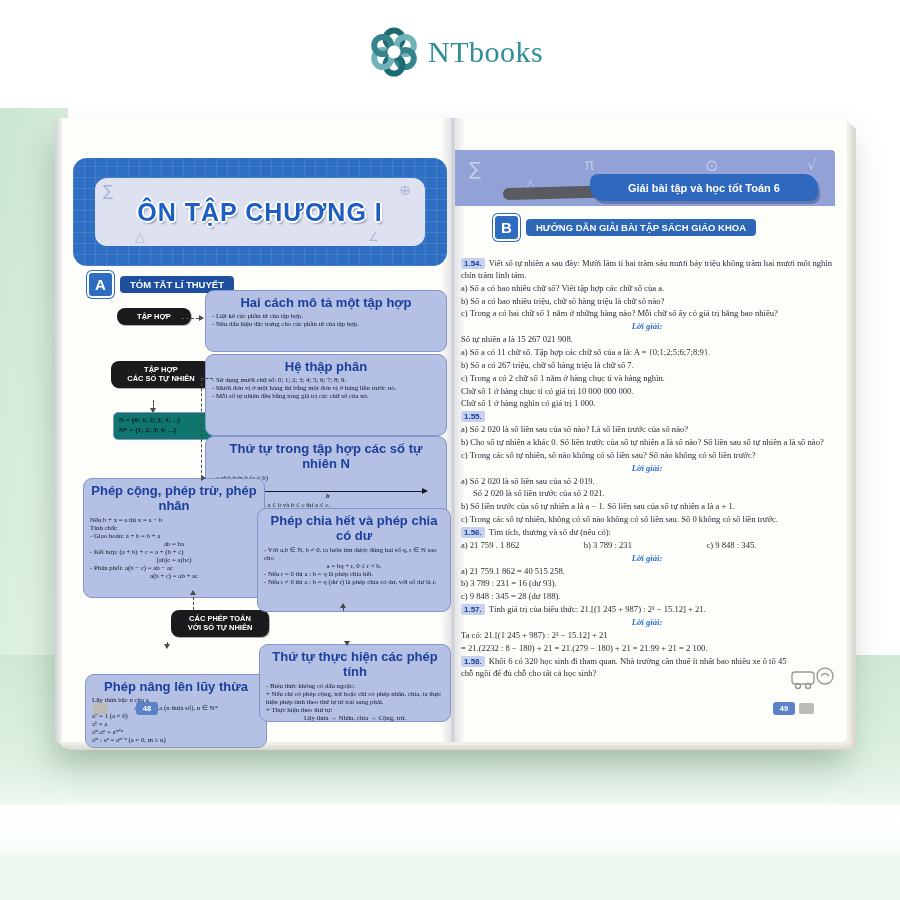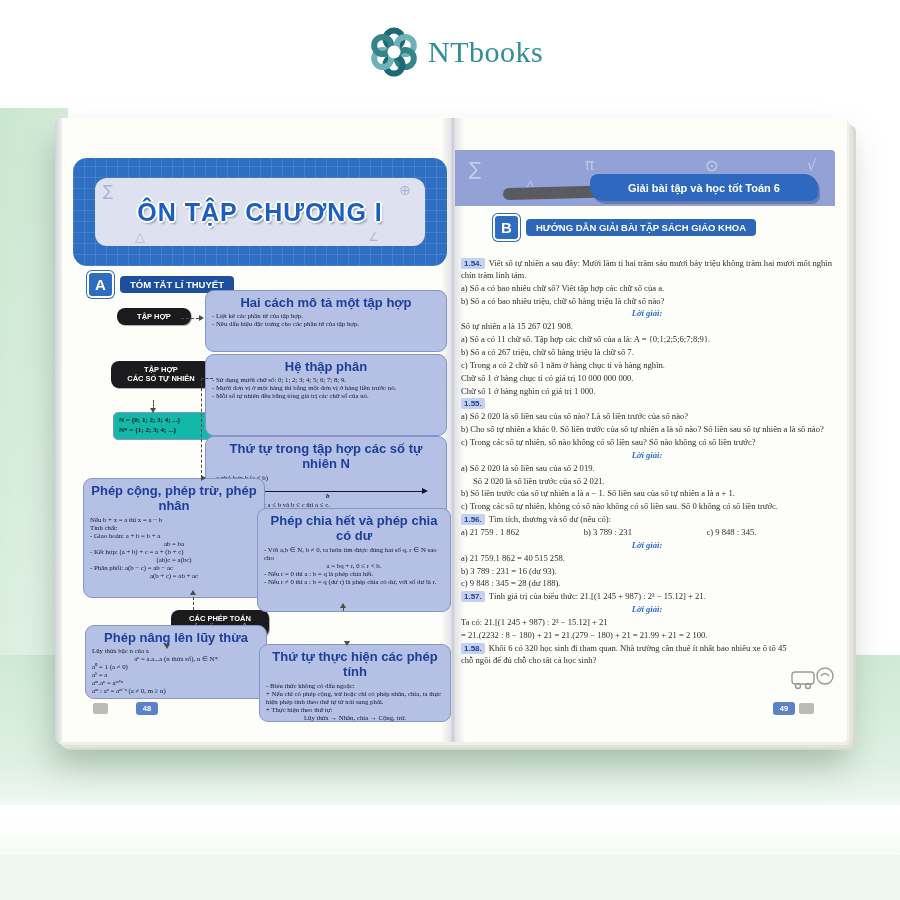--- a/index.html
+++ b/index.html
@@ -45,21 +45,21 @@
              border-radius:4px;padding:3px 10px;}
   
   .pill{position:absolute;background:#1b1b1d;color:#fff;font-family:"Liberation Sans",sans-serif;
         font-weight:bold;font-size:7.5px;text-align:center;border-radius:8px;
         padding:4px 6px;line-height:1.25;box-shadow:1px 1px 0 rgba(0,0,0,.3);}
   .mapbox{position:absolute;background:#b4c0e4;border:1px solid #8595ca;border-radius:9px;
           padding:3px 6px;font-size:6.8px;line-height:1.18;color:#15152a;overflow:hidden;}
   .mapbox .ttl{text-align:center;font-family:"Liberation Sans",sans-serif;font-weight:bold;
                color:#1c3f9c;font-size:13px;margin:1px 0 2px 0;}
   .mapbox .c{text-align:center;}
-  .nbox{position:absolute;background:#14b8a6;border:1px solid #8595ca;border-radius:5px;
+  .nbox{position:absolute;background:#0f766e;border:1px solid #8595ca;border-radius:5px;
         padding:3px 5px;font-weight:bold;font-size:7px;line-height:1.4;color:#10102a;}
   .dash-h{position:absolute;border-top:1.4px dashed #4a4a4a;}
   .dash-v{position:absolute;border-left:1.4px dashed #4a4a4a;}
   .arr-r{position:absolute;width:0;height:0;border-top:3px solid transparent;
          border-bottom:3px solid transparent;border-left:5px solid #4a4a4a;}
   .arr-d{position:absolute;width:0;height:0;border-left:3px solid transparent;
          border-right:3px solid transparent;border-top:5px solid #4a4a4a;}
   .arr-u{position:absolute;width:0;height:0;border-left:3px solid transparent;
          border-right:3px solid transparent;border-bottom:5px solid #4a4a4a;}
   .axis{position:relative;height:16px;margin:2px 4px 1px 4px;}
@@ -196,21 +196,21 @@
     </div>
 
     <div class="mapbox" style="left:202px;top:390px;width:180px;height:96px;">
       <div class="ttl">Phép chia hết và phép chia có dư</div>
       <div>- Với a,b ∈ N, b ≠ 0, ta luôn tìm được đúng hai số q, r ∈ N sao cho</div>
       <div class="c">a = bq + r, 0 ≤ r &lt; b.</div>
       <div>- Nếu r = 0 thì a : b = q là phép chia hết.</div>
       <div>- Nếu r ≠ 0 thì a : b = q (dư r) là phép chia có dư, với số dư là r.</div>
     </div>
 
-    <div class="mapbox" style="left:30px;top:507px;width:168px;height:66px;">
+    <div class="mapbox" style="left:30px;top:556px;width:168px;height:66px;">
       <div class="ttl">Phép nâng lên lũy thừa</div>
       <div>Lũy thừa bậc n của a</div>
       <div class="c">aⁿ = a.a...a (n thừa số), n ∈ N*</div>
       <div>a⁰ = 1 (a ≠ 0)</div>
       <div>a¹ = a</div>
       <div>aᵐ.aⁿ = aᵐ⁺ⁿ</div>
       <div>aᵐ : aⁿ = aᵐ⁻ⁿ (a ≠ 0, m ≥ n)</div>
     </div>
 
     <div class="mapbox" style="left:204px;top:526px;width:178px;height:70px;">
@@ -259,20 +259,21 @@
       <div class="sec-badge">B</div>
       <div class="sec-label">HƯỚNG DẪN GIẢI BÀI TẬP SÁCH GIÁO KHOA</div>
     </div>
 
     <div class="rp-text">
       <div class="ln">
         <span class="chip">1.54.</span><span>Viết số tự nhiên a sau đây: Mười lăm tỉ hai trăm sáu mươi bảy triệu không trăm hai mươi mốt nghìn chín trăm linh tám.</span>
       </div>
       <div class="ln">a) Số a có bao nhiêu chữ số? Viết tập hợp các chữ số của a.</div>
       <div class="ln">b) Số a có bao nhiêu triệu, chữ số hàng triệu là chữ số nào?</div>
+      <div class="ln">c) Trong a có hai chữ số 1 nằm ở những hàng nào? Mỗi chữ số ấy có giá trị bằng bao nhiêu?</div>
       <div class="ln lg">Lời giải:</div>
       <div class="ln">Số tự nhiên a là 15 267 021 908.</div>
       <div class="ln">a) Số a có 11 chữ số. Tập hợp các chữ số của a là:  A = {0;1;2;5;6;7;8;9}.</div>
       <div class="ln">b) Số a có 267 triệu, chữ số hàng triệu là chữ số 7.</div>
       <div class="ln">c) Trong a có 2 chữ số 1 nằm ở hàng chục tỉ và hàng nghìn.</div>
       <div class="ln">Chữ số 1 ở hàng chục tỉ có giá trị 10 000 000 000.</div>
       <div class="ln">Chữ số 1 ở hàng nghìn có giá trị 1 000.</div>
 
       <div class="ln">
         <span class="chip">1.55.</span>

